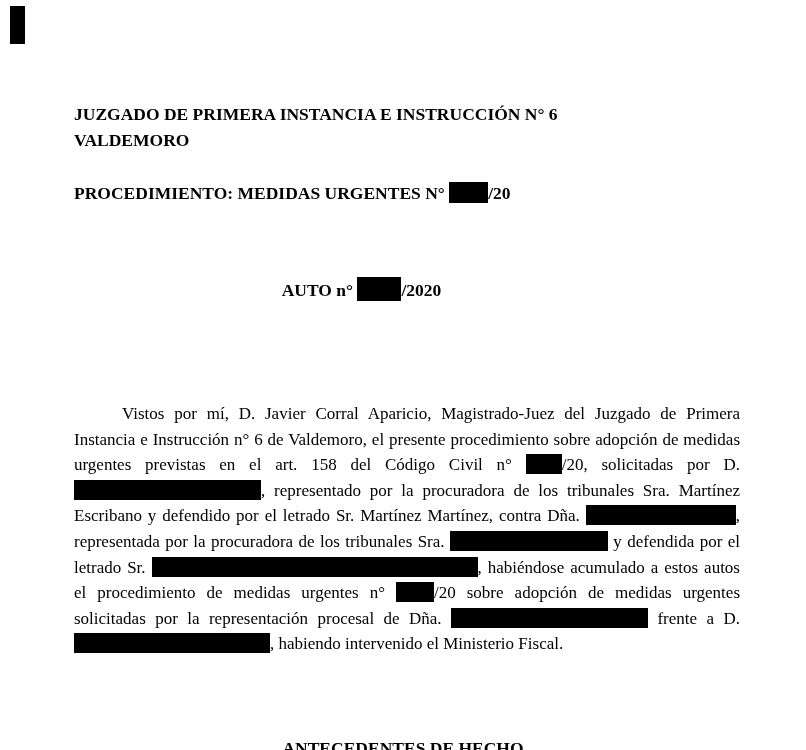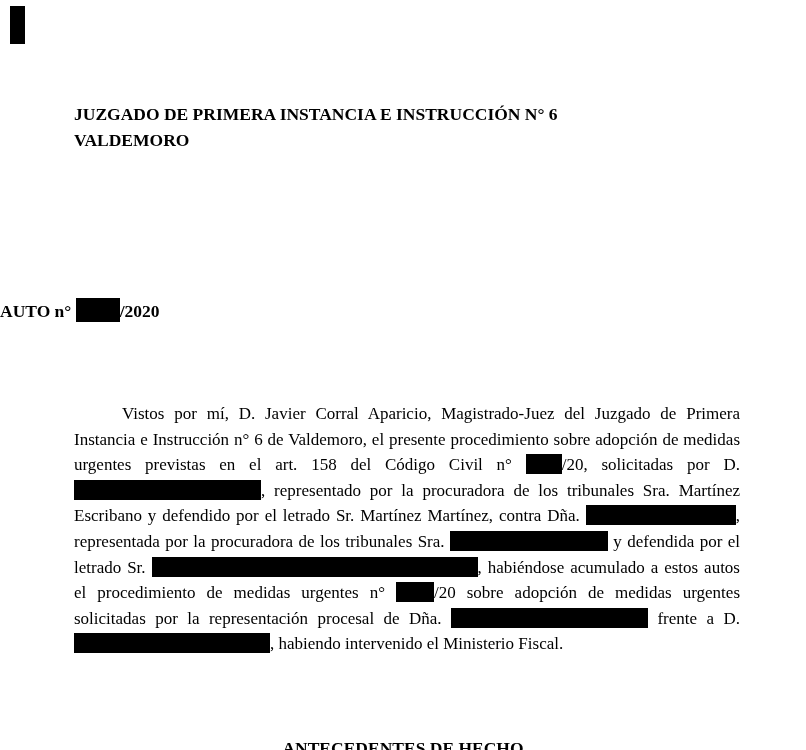--- a/index.html
+++ b/index.html
@@ -43,24 +43,24 @@
     width: 670px;
     font-weight: bold;
     font-size: 17.5px;
     line-height: 24px;
   }
   .auto-title {
     position: absolute;
     left: 0;
     top: 277px;
     width: 723px;
+    text-align: center;
     font-weight: bold;
     font-size: 17.5px;
     line-height: 26px;
-    margin-top: 21px;
   }
   .dateline {
     position: absolute;
     left: 74px;
     top: 353px;
     width: 666px;
     text-indent: 57px;
     line-height: 24px;
   }
   .body-paragraph {
@@ -103,20 +103,21 @@
 
 <div class="page">
 
   <div class="corner-redaction"></div>
 
   <div class="court-header">
     <div>JUZGADO DE PRIMERA INSTANCIA E INSTRUCCIÓN N° 6</div>
     <div>VALDEMORO</div>
   </div>
 
+  <div class="procedure-line">PROCEDIMIENTO: MEDIDAS URGENTES N° <span class="rd" style="width: 39px;"></span>/20</div>
 
   <div class="auto-title">AUTO n° <span class="rd" style="width: 44px;"></span>/2020</div>
 
 
   <div class="body-paragraph">Vistos por mí, D. Javier Corral Aparicio, Magistrado-Juez del Juzgado de Primera Instancia e Instrucción n° 6 de Valdemoro, el presente procedimiento sobre adopción de medidas urgentes previstas en el art. 158 del Código Civil n° <span class="rd" style="width: 36px;"></span>/20, solicitadas por D. <span class="rd" style="width: 187px;"></span>, representado por la procuradora de los tribunales Sra. Martínez Escribano y defendido por el letrado Sr. Martínez Martínez, contra Dña. <span class="rd" style="width: 150px;"></span>, representada por la procuradora de los tribunales Sra. <span class="rd" style="width: 158px;"></span> y defendida por el letrado Sr. <span class="rd" style="width: 326px;"></span>, habiéndose acumulado a estos autos el procedimiento de medidas urgentes n° <span class="rd" style="width: 38px;"></span>/20 sobre adopción de medidas urgentes solicitadas por la representación procesal de Dña. <span class="rd" style="width: 197px;"></span> frente a D. <span class="rd" style="width: 196px;"></span>, habiendo intervenido el Ministerio Fiscal.</div>
 
   <div class="section-heading">ANTECEDENTES DE HECHO</div>
 
 </div>
 

